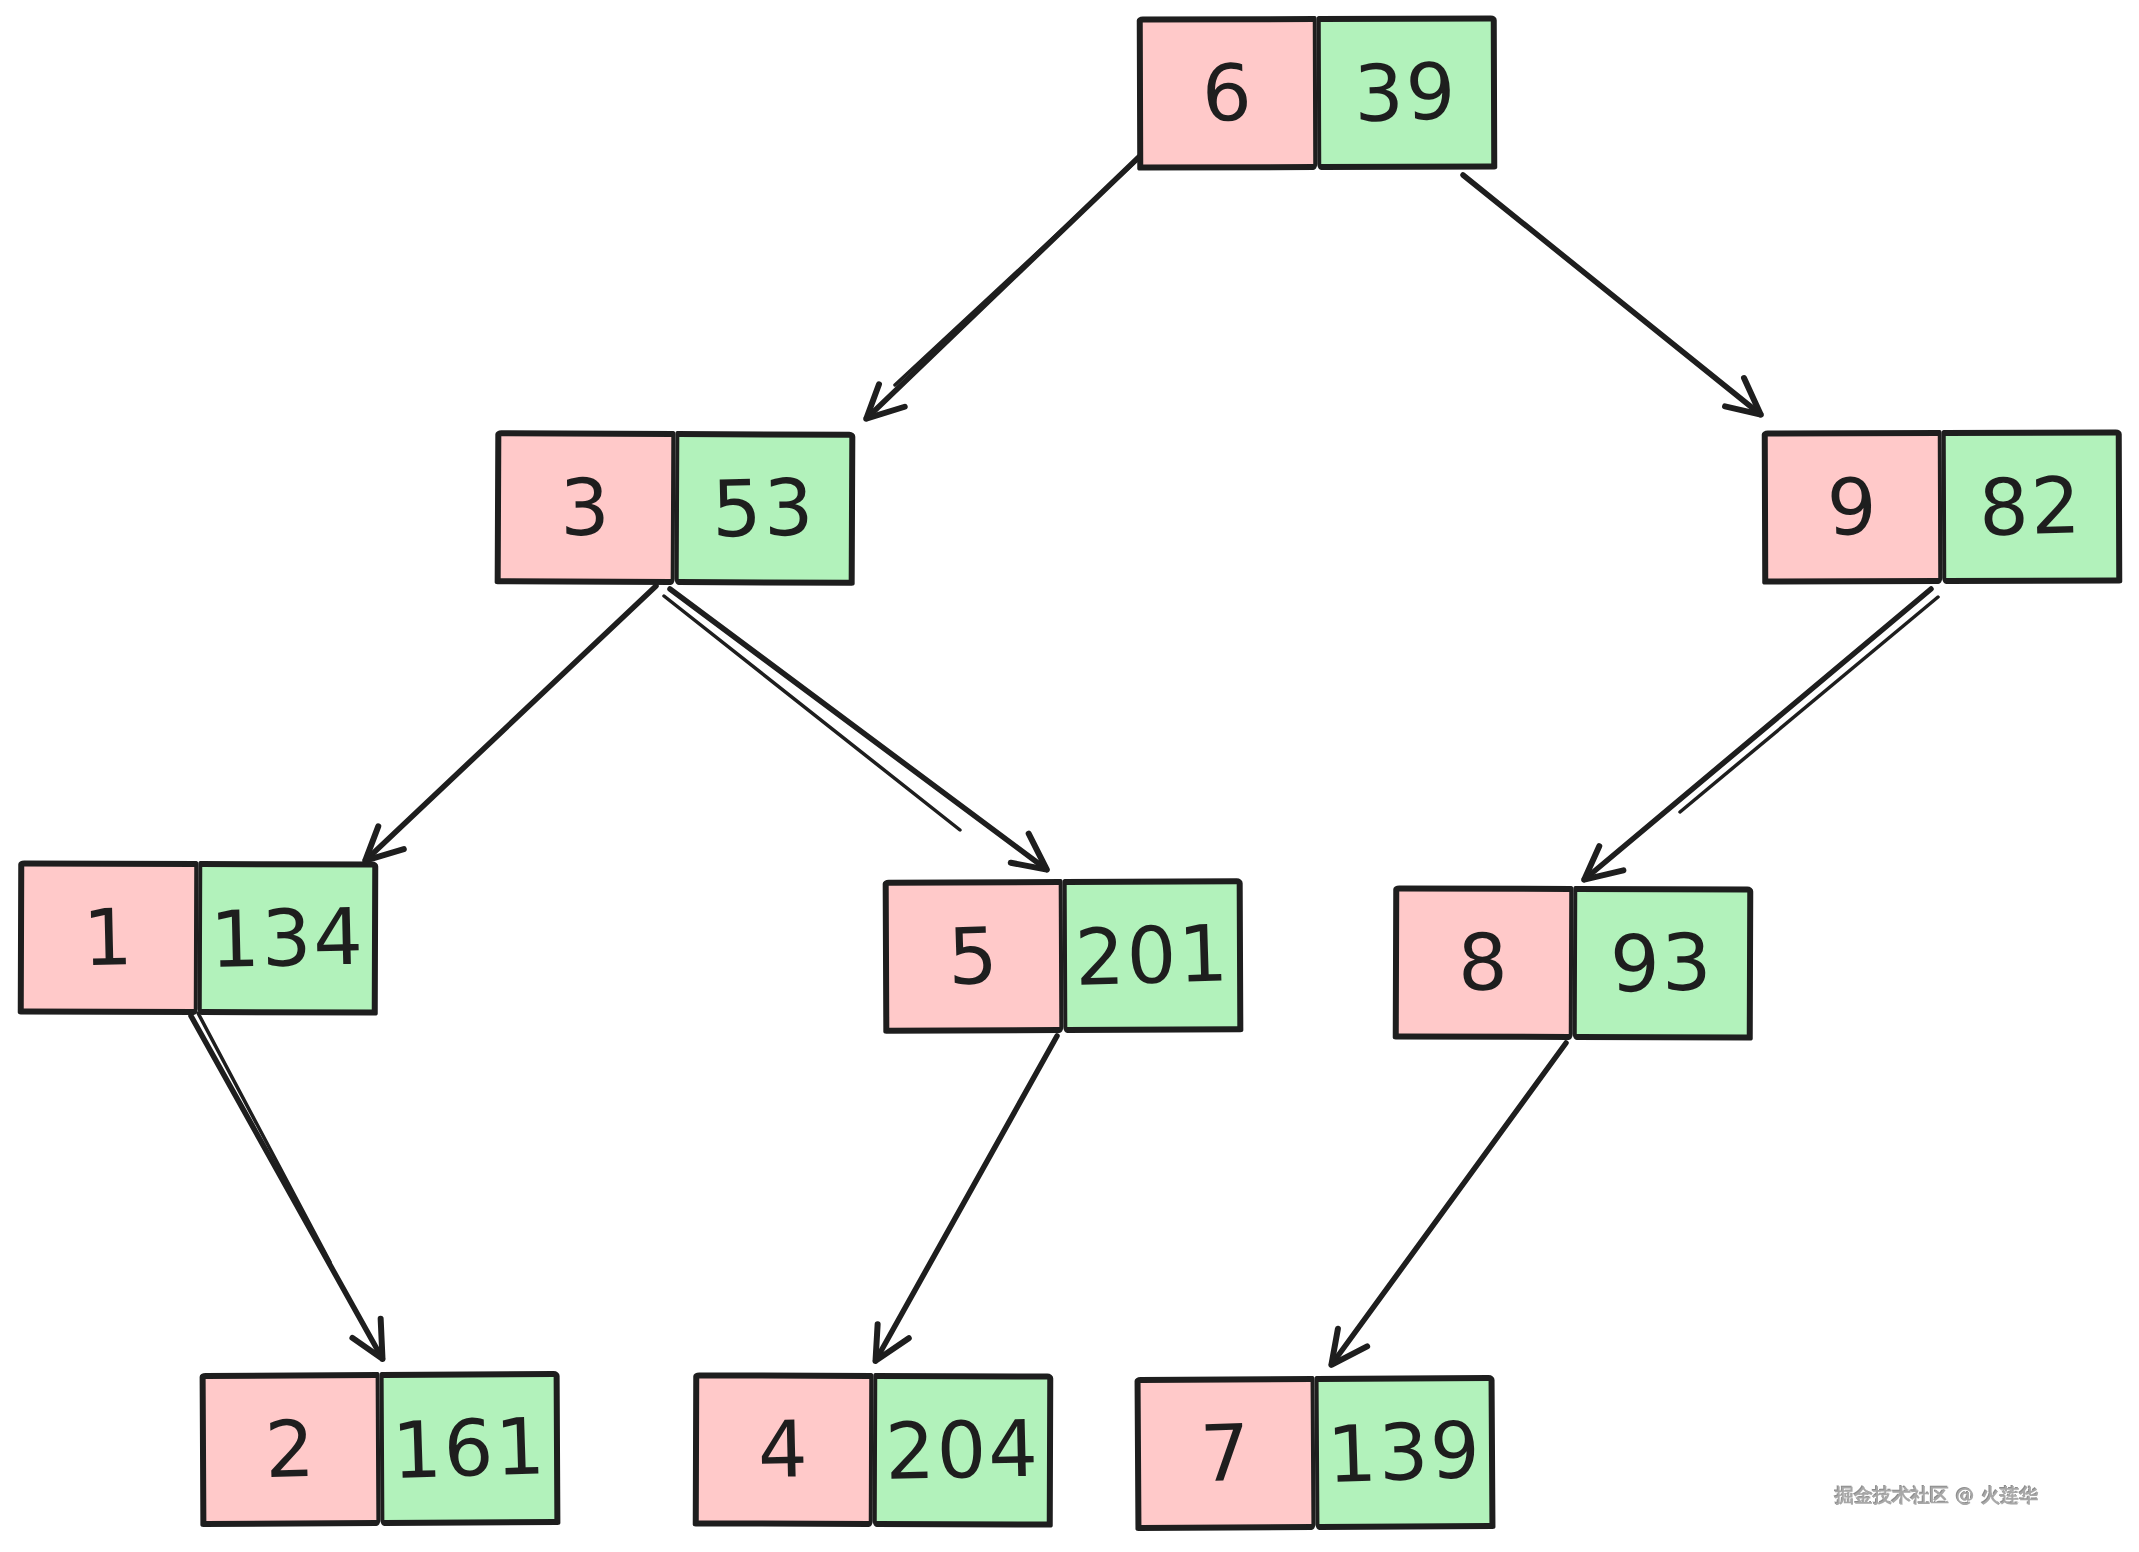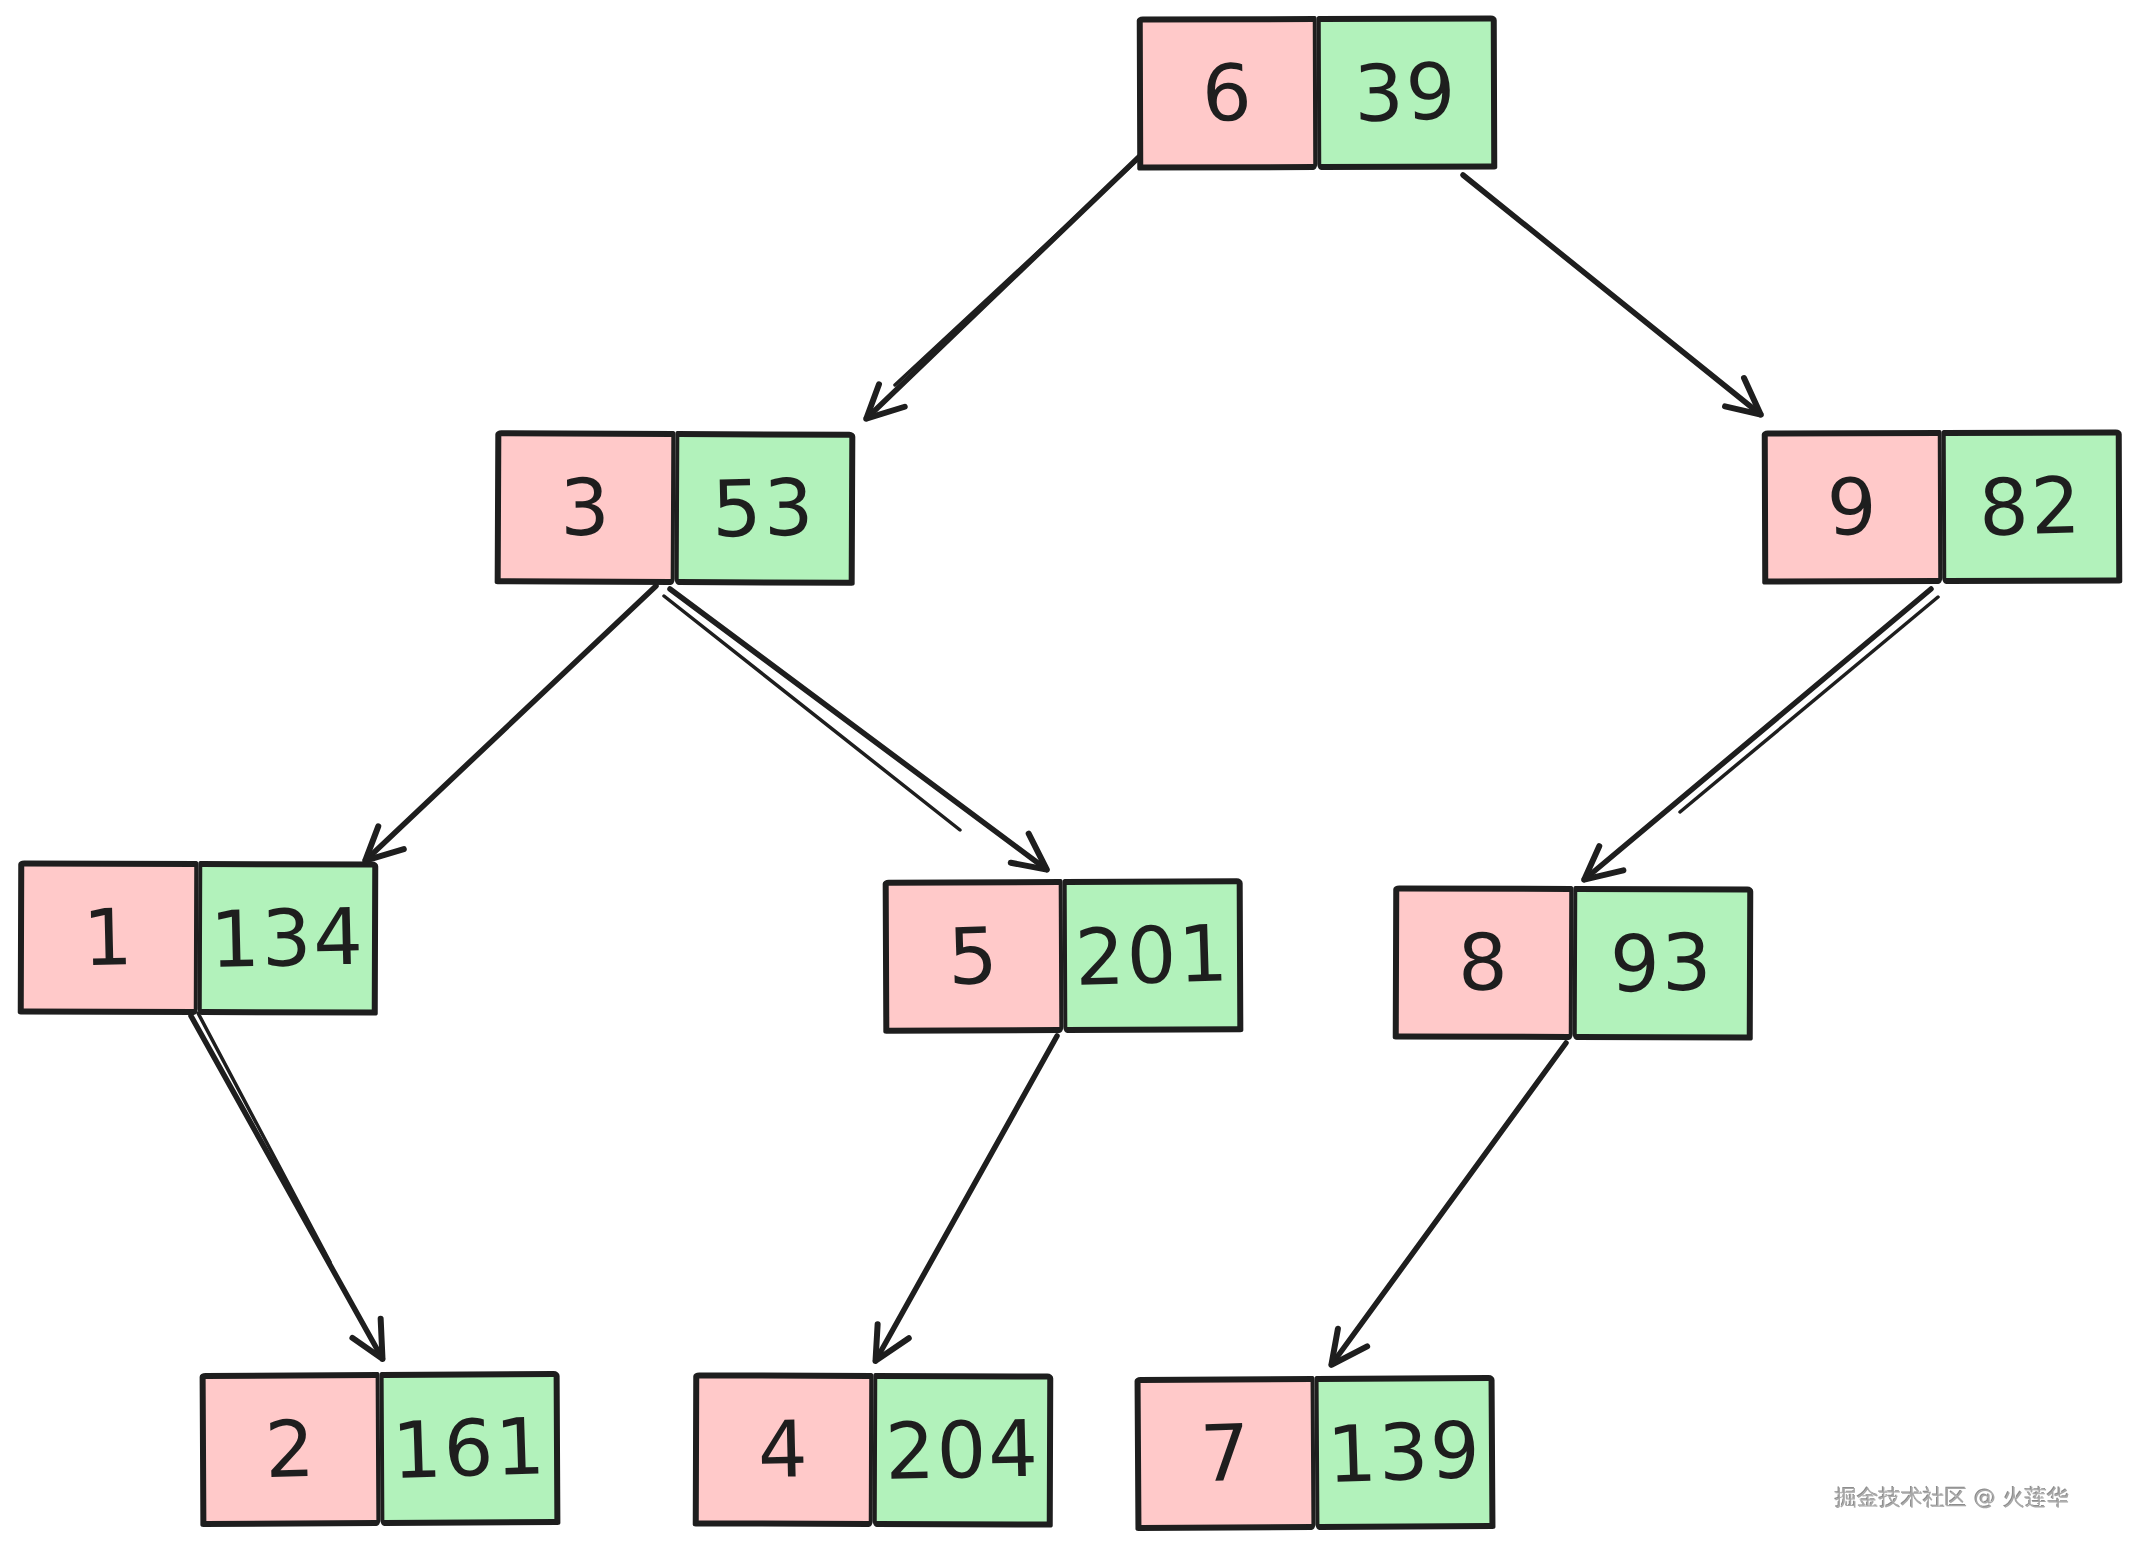--- a/index.html
+++ b/index.html
@@ -65,22 +65,22 @@
   .cell.val {
     background: #b2f2bb;
     border-left-width: 4px;
     border-radius: 2px 6px 3px 4px / 3px 5px 2px 6px;
   }
   .watermark {
     position: absolute;
     left: 1835px;
     top: 1483px;
     width: 300px;
-    font-size: 22px;
-    font-weight: 400;
+    font-size: 19px;
+    font-weight: 700;
     color: #a8a8a8;
     text-shadow: 1px 1px 0 #ffffff, -1px -1px 0 #8d8d8d;
     white-space: nowrap;
   }
 </style>
 </head>
 <body>
 
 <div class="canvas">
 

